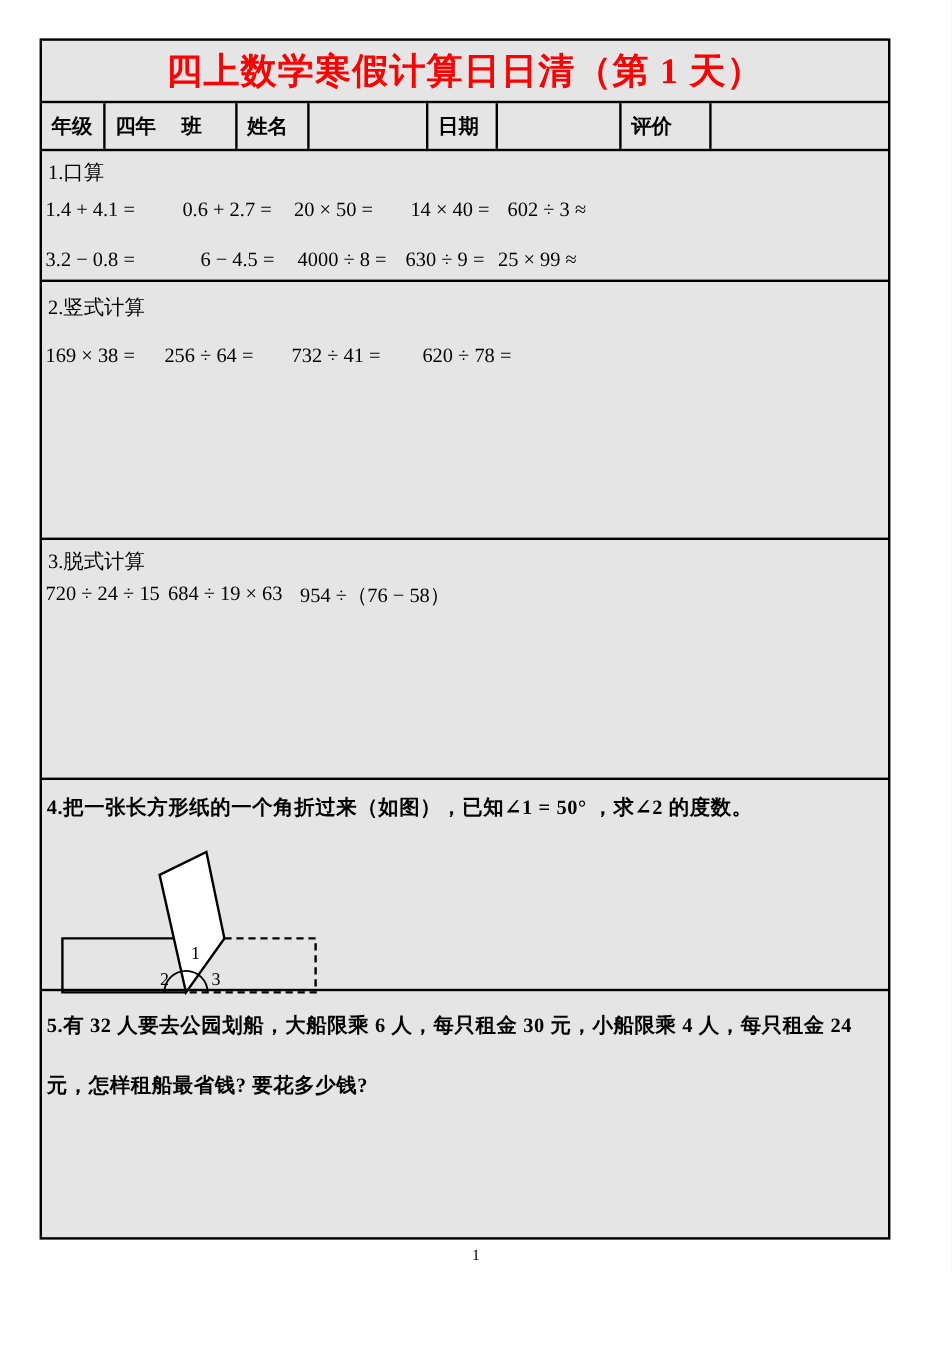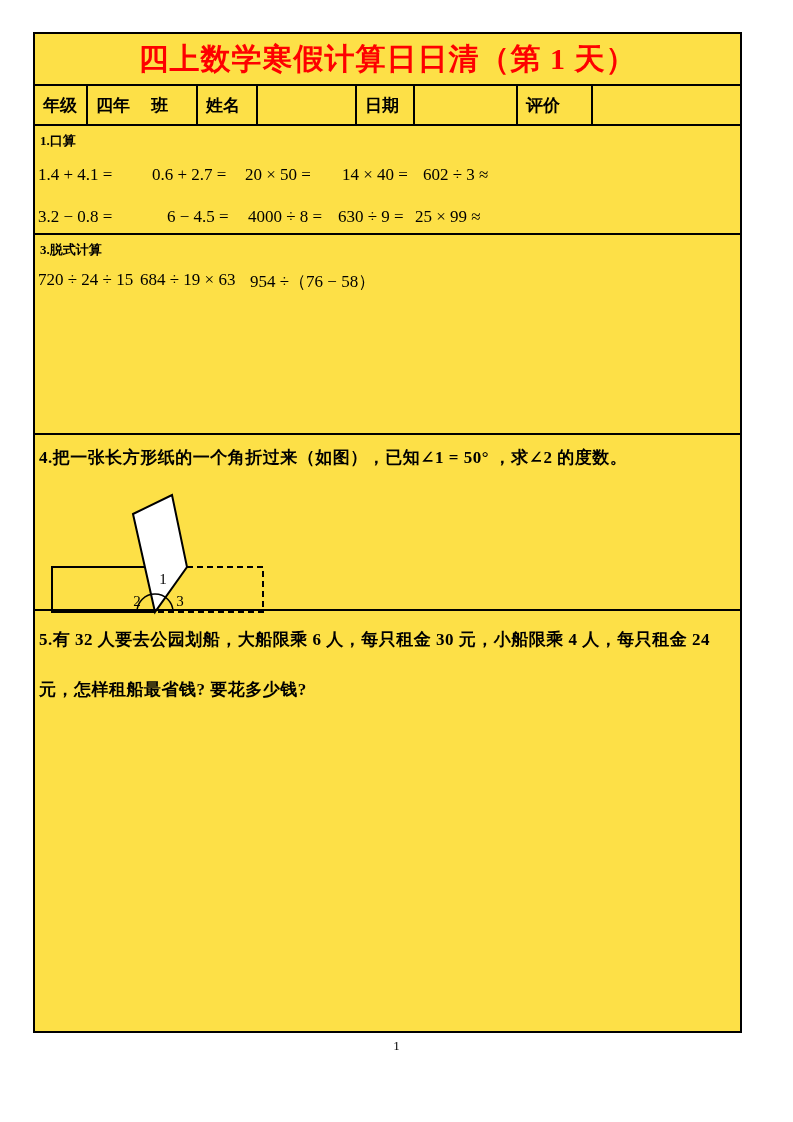--- a/index.html
+++ b/index.html
@@ -2,41 +2,41 @@
 <html><head>
 <meta charset="utf-8">
 <style>
   html,body { margin:0; padding:0; }
   body {
     width:793px; height:1122px; background:#ffffff; position:relative;
     font-family:"Liberation Serif","DejaVu Serif",serif; color:#000;
   }
   .sheet {
     position:absolute; left:33px; top:32px; width:709px; height:1001px;
-    border:2px solid #000; box-sizing:border-box; background:#fde047;
+    border:2px solid #000; box-sizing:border-box; background:#e5e5e5;
   }
   .row { position:relative; box-sizing:border-box; border-top:2px solid #000; }
   .row:first-child { border-top:none; }
 
   .row-title { height:50px; display:flex; align-items:center; justify-content:center; }
   .title-text { color:#fe0000; font-weight:bold; font-size:30px; letter-spacing:1px; white-space:nowrap; }
 
   .row-header { height:40px; display:flex;text-align:center; }
   .hcell {
     box-sizing:border-box; border-right:2px solid #000; display:flex; align-items:center;
     padding-left:8px; font-weight:bold; font-size:17px; white-space:pre; overflow:hidden;
   }
   .hcell:last-child { border-right:none; }
   .w1{width:53px;} .w2{width:110px;} .w3{width:60px;} .w4{width:99px;}
   .w5{width:58px;} .w6{width:103px;} .w7{width:75px;} .w8{flex:1;}
 
   .sec1 { height:109px; } .sec2 { height:215px; } .sec3 { height:187px; }
   .sec4 { height:176px;margin-top:13px; } .sec5 { height:164px; }
 
-  .heading { position:absolute; left:5px; top:6px; font-weight:bold; font-size:13px; white-space:pre; }
+  .heading { position:absolute; left:5px; top:6px; font-weight:normal; font-size:17px; white-space:pre; }
   .expr { position:absolute; font-size:17px; white-space:pre; }
 
   .ptext { font-weight:bold; font-size:17px; }
   .p4 { position:absolute; left:4px; top:11px; right:6px; white-space:nowrap; letter-spacing:0.5px; }
   .p5 { position:absolute; left:4px; top:4px; right:8px; line-height:50px; letter-spacing:0.5px; }
 
   .fold-svg { position:absolute; left:10px; top:52px; }
   .fold-svg text { font-family:"Liberation Serif","DejaVu Serif",serif; font-size:15px; }
 
   .page-num {
@@ -71,20 +71,27 @@
     <span class="expr" style="left:210px;top:39px;text-align:right;">20 × 50 =</span>
     <span class="expr" style="left:307px;top:39px;">14 × 40 =</span>
     <span class="expr" style="left:388px;top:39px;">602 ÷ 3 ≈</span>
     <span class="expr" style="left:3px;  top:81px;">3.2 − 0.8 =</span>
     <span class="expr" style="left:132px;top:81px;font-family:Liberation Serif, serif;">6 − 4.5 =</span>
     <span class="expr" style="left:213px;top:81px;">4000 ÷ 8 =</span>
     <span class="expr" style="left:303px;top:81px;">630 ÷ 9 =</span>
     <span class="expr" style="left:380px;top:81px;">25 × 99 ≈</span>
   </div>
 
+  <div class="row sec2">
+    <div class="heading" style="top:10px;">2.竖式计算</div>
+    <span class="expr" style="left:3px;  top:52px;">169 × 38 =</span>
+    <span class="expr" style="left:102px;top:52px;">256 ÷ 64 =</span>
+    <span class="expr" style="left:208px;top:52px;">732 ÷ 41 =</span>
+    <span class="expr" style="left:317px;top:52px;">620 ÷ 78 =</span>
+  </div>
 
   <div class="row sec3">
     <div class="heading">3.脱式计算</div>
     <span class="expr" style="left:3px;  top:35px;">720 ÷ 24 ÷ 15</span>
     <span class="expr" style="left:105px;top:35px;">684 ÷ 19 × 63</span>
     <span class="expr" style="left:215px;top:35px;">954 ÷（76 − 58）</span>
   </div>
 
   <div class="row sec4">
     <div class="ptext p4">4.把一张长方形纸的一个角折过来（如图），已知∠1 = 50° ，求∠2 的度数。</div>

